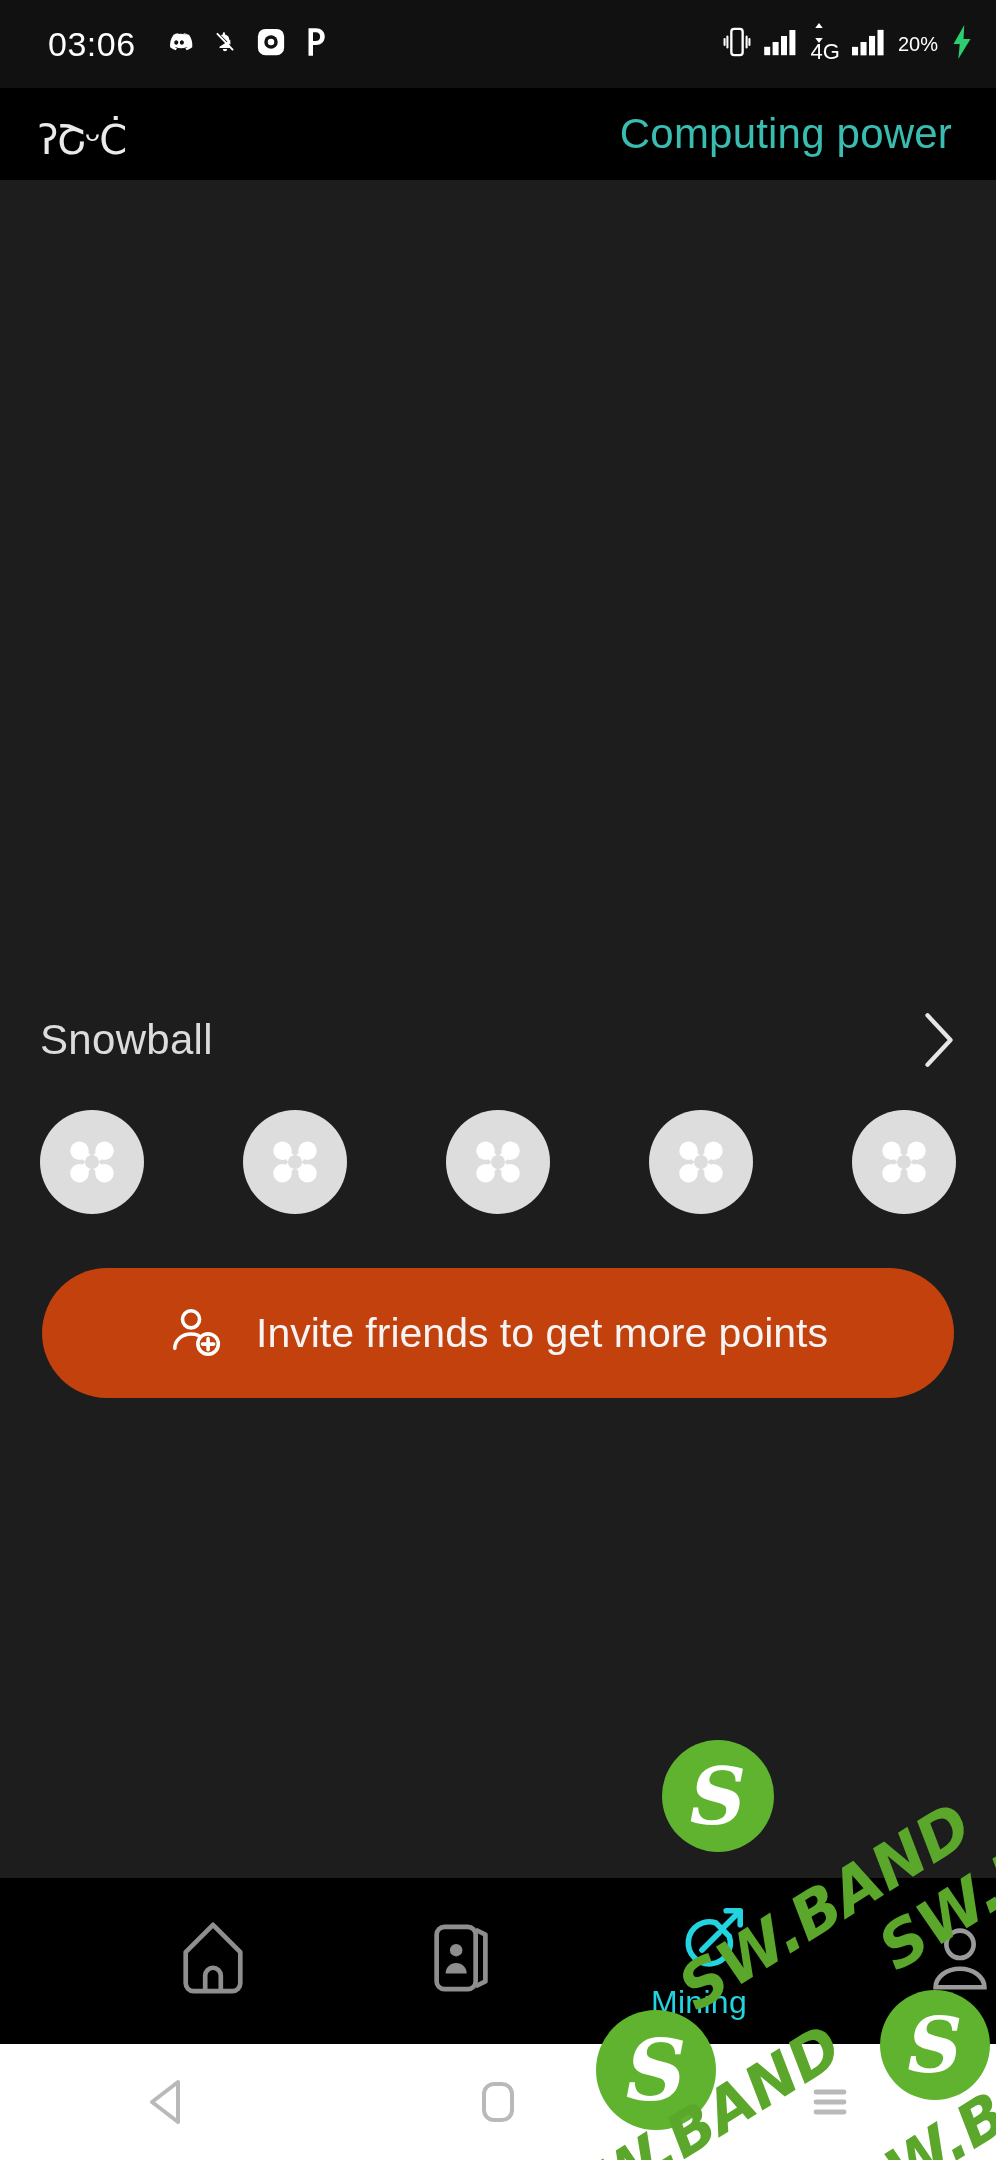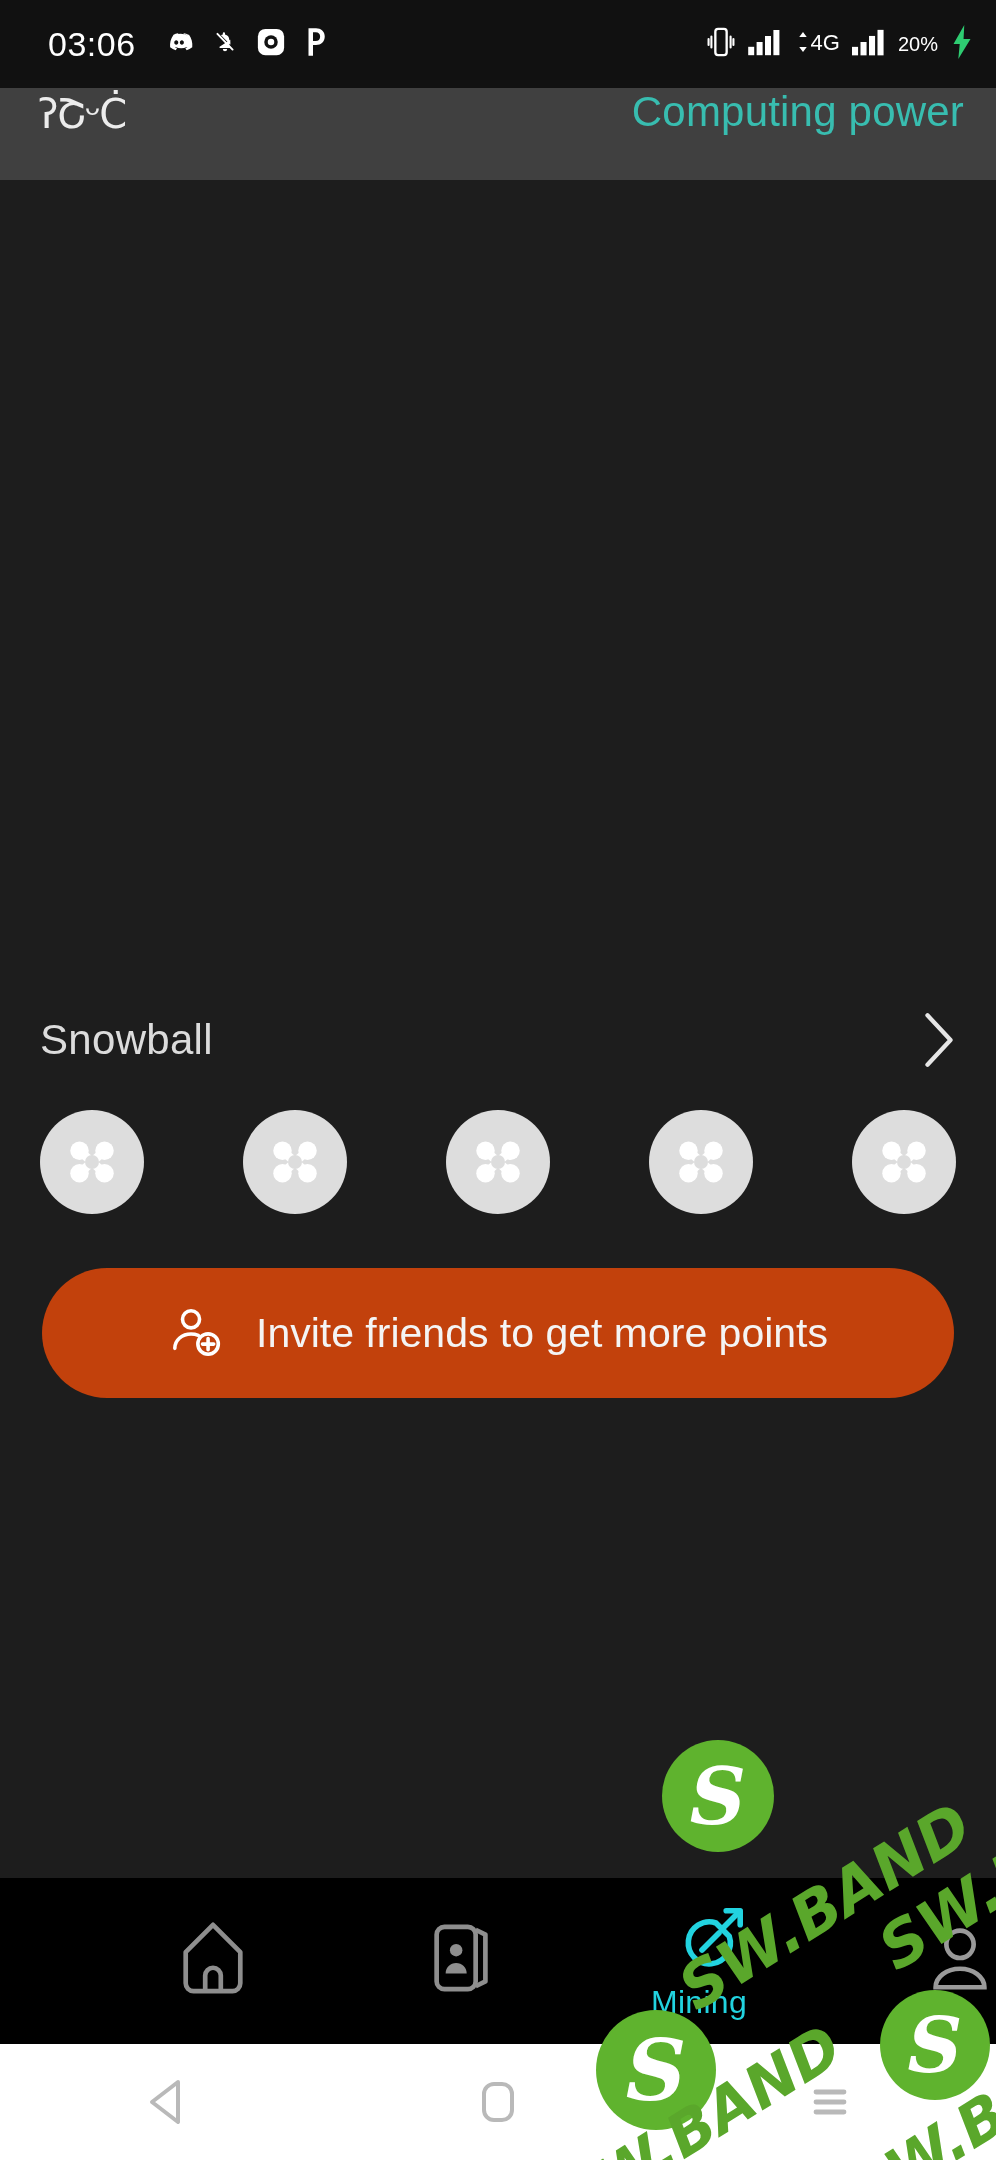--- a/index.html
+++ b/index.html
@@ -29,23 +29,23 @@
   .sb-time { font-size:34px; letter-spacing:0.5px; font-weight:400; }
   .sb-left-icons { display:flex; align-items:center; gap:18px; margin-left:28px; }
   .sb-spacer { flex:1; }
   .sb-right { display:flex; align-items:center; gap:12px; }
   .sb-batt-text { font-size:20px; }
   .sb-ic { display:block; }
 
   
   .appheader {
     height:92px; flex:0 0 92px;
-    background:#404040;
-    display:flex; align-items:flex-start;
-    padding:0 32px 0 38px;
+    background:#000000;
+    display:flex; align-items:center;
+    padding:0 44px 0 38px;
     position:relative;
   }
   .brandmark {
     color:#f2f2f2;
     font-size:40px;
     font-family:"DejaVu Sans", sans-serif;
     letter-spacing:-2px;
     white-space:nowrap;
     line-height:1;
     transform:translateY(6px);
@@ -257,21 +257,21 @@
 
       <span class="sb-ic">
         <svg width="36" height="30" viewBox="0 0 30 24">
           <rect x="1" y="16" width="5" height="7" fill="#fff"></rect>
           <rect x="8" y="12" width="5" height="11" fill="#fff"></rect>
           <rect x="15" y="7" width="5" height="16" fill="#fff"></rect>
           <rect x="22" y="2" width="5" height="21" fill="#fff"></rect>
         </svg>
       </span>
 
-      <span class="sb-ic" style="display:flex;align-items:flex-start;">
+      <span class="sb-ic" style="display:flex;align-items:flex-start;flex-direction:column;">
         <svg width="16" height="20" viewBox="0 0 10 16" style="margin-top:-2px">
           <path fill="#fff" d="M5 0 8 4H2zM5 16 2 12h6z"></path>
         </svg>
         <span style="color:#fff;font-size:22px;line-height:1;margin-top:-2px;">4G</span>
       </span>
 
       <span class="sb-ic">
         <svg width="34" height="30" viewBox="0 0 28 24">
           <rect x="0" y="16" width="5" height="7" fill="#fff"></rect>
           <rect x="7" y="12" width="5" height="11" fill="#fff"></rect>

